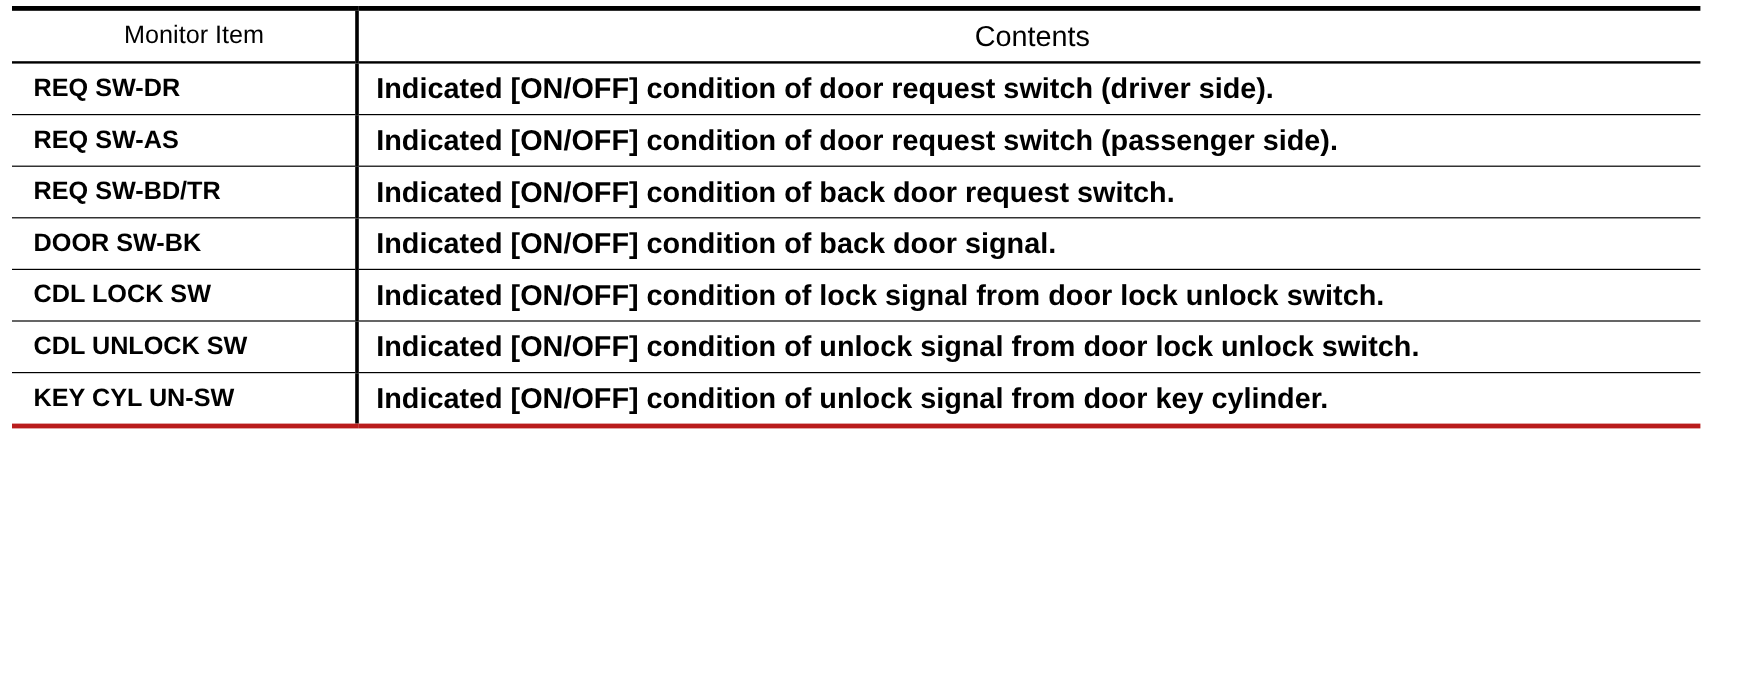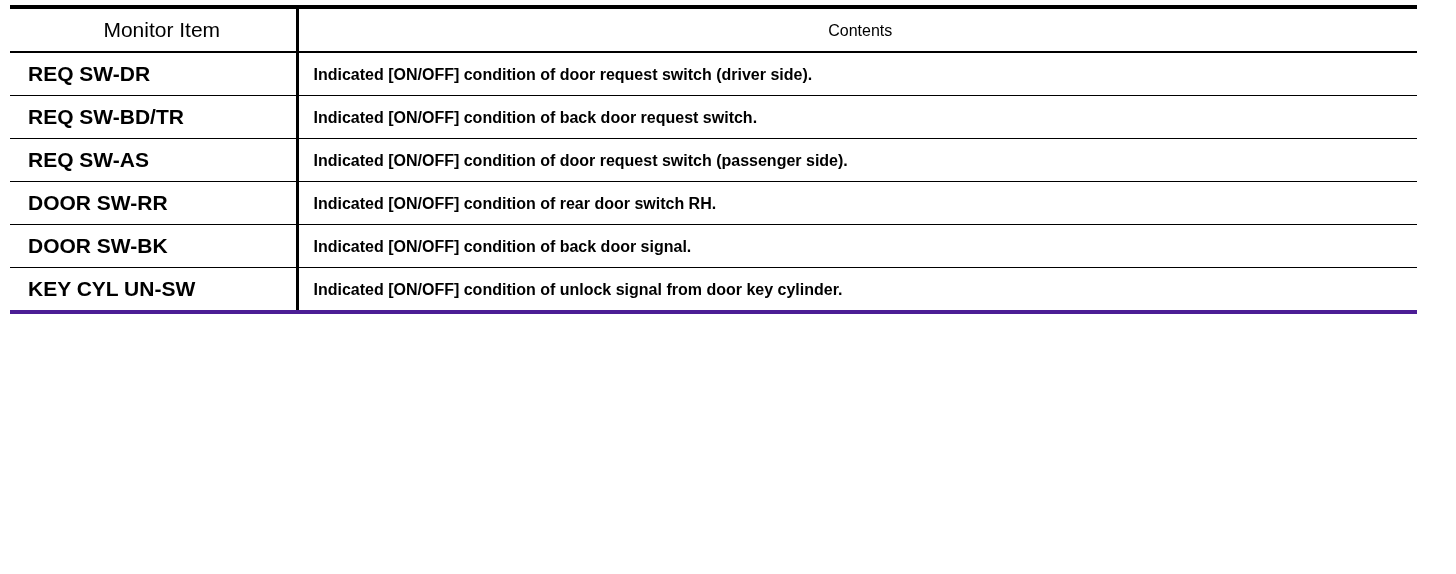--- a/index.html
+++ b/index.html
@@ -46,21 +46,21 @@
   }
 
   
   .monitor-table thead tr th {
     border-top: 4px solid #000000;
     border-bottom: 2px solid #000000;
     height: 42px;
   }
 
   .monitor-table tbody tr:last-child td {
-    border-bottom: 4px solid #4c1d95;
+    border-bottom: 4px solid #b91c1c;
   }
 
   
   .monitor-table th.cell-item,
   .monitor-table td.cell-item {
     border-right: 3px solid #000000;
   }
 
   .monitor-table tbody td {
     height: 42px;
@@ -89,21 +89,21 @@
     padding-left: 18px;
     font-size: 21px;
     line-height: 24px;
     white-space: nowrap;
   }
 
   .cell-contents .txt {
     display: block;
     padding-left: 15px;
     padding-right: 10px;
-    font-size: 16px;
+    font-size: 24px;
     line-height: 23px;
     white-space: nowrap;
   }
 </style>
 </head>
 <body>
 
 <div class="sheet">
   <table class="monitor-table">
     <colgroup>
@@ -124,48 +124,56 @@
         <tr>
           <td class="cell-item">
             <span class="txt">REQ SW-DR</span>
           </td>
           <td class="cell-contents">
             <span class="txt">Indicated [ON/OFF] condition of door request switch (driver side).</span>
           </td>
         </tr>
         <tr>
           <td class="cell-item">
+            <span class="txt">REQ SW-AS</span>
+          </td>
+          <td class="cell-contents">
+            <span class="txt">Indicated [ON/OFF] condition of door request switch (passenger side).</span>
+          </td>
+        </tr>
+        <tr>
+          <td class="cell-item">
             <span class="txt">REQ SW-BD/TR</span>
           </td>
           <td class="cell-contents">
             <span class="txt">Indicated [ON/OFF] condition of back door request switch.</span>
           </td>
         </tr>
         <tr>
           <td class="cell-item">
-            <span class="txt">REQ SW-AS</span>
+            <span class="txt">DOOR SW-BK</span>
           </td>
           <td class="cell-contents">
-            <span class="txt">Indicated [ON/OFF] condition of door request switch (passenger side).</span>
+            <span class="txt">Indicated [ON/OFF] condition of back door signal.</span>
           </td>
         </tr>
         <tr>
           <td class="cell-item">
-            <span class="txt">DOOR SW-RR</span>
+            <span class="txt">CDL LOCK SW</span>
           </td>
           <td class="cell-contents">
-            <span class="txt">Indicated [ON/OFF] condition of rear door switch RH.</span>
+            <span class="txt">Indicated [ON/OFF] condition of lock signal from door lock unlock switch.</span>
           </td>
         </tr>
         <tr>
           <td class="cell-item">
-            <span class="txt">DOOR SW-BK</span>
+            <span class="txt">CDL UNLOCK SW</span>
           </td>
           <td class="cell-contents">
-            <span class="txt">Indicated [ON/OFF] condition of back door signal.</span>
+            <span class="txt">Indicated [ON/OFF] condition of unlock signal from door lock unlock switch.</span>
           </td>
         </tr>
         <tr>
           <td class="cell-item">
             <span class="txt">KEY CYL UN-SW</span>
           </td>
           <td class="cell-contents">
             <span class="txt">Indicated [ON/OFF] condition of unlock signal from door key cylinder.</span>
           </td>
         </tr>

